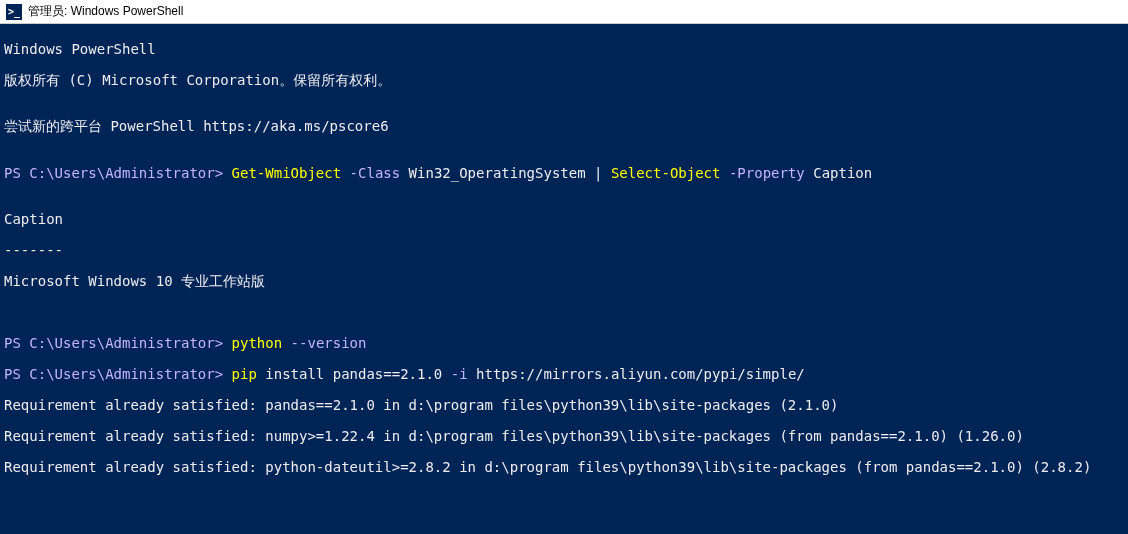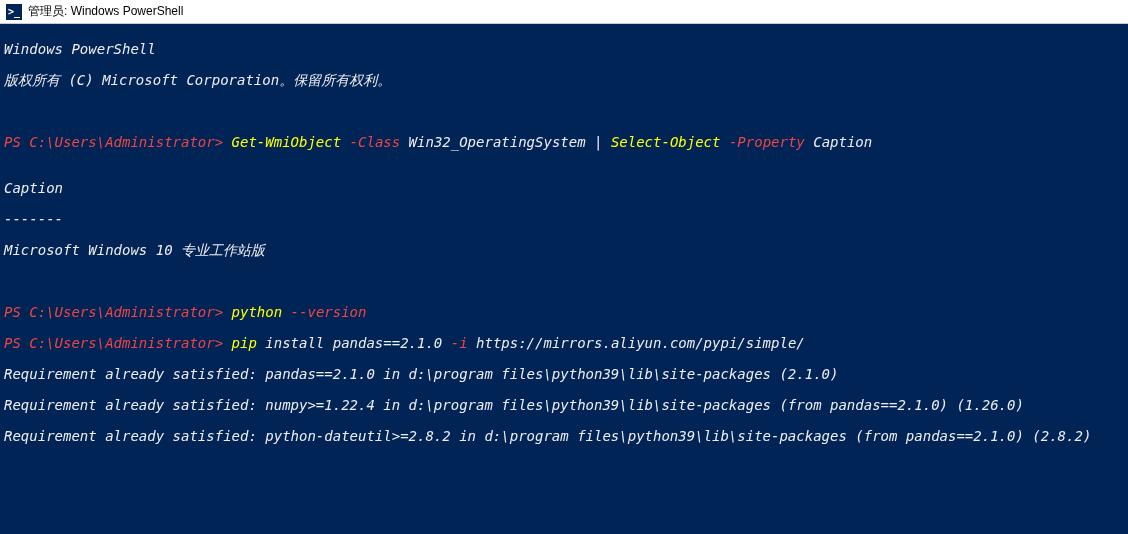--- a/index.html
+++ b/index.html
@@ -37,38 +37,39 @@
       font-family: "Microsoft YaHei", "SimSun", sans-serif;
       font-size: 12px;
     }
     .terminal {
       padding: 2px 4px;
       line-height: 15.5px;
       white-space: pre;
       font-family: "NSimSun", "SimSun", "Consolas", monospace;
       letter-spacing: 0;
     }
-    .line { display: block; font-style: italic; }
-    .prompt { color: #ef4444; }
+    .line { display: block; }
+    .prompt { color: #c4b5fd; }
     .cmd-yellow { color: #ffff00; }
-    .cmd-gray { color: #ef4444; margin-top: 34px; }
+    .cmd-gray { color: #c4b5fd; margin-top: 34px; }
     .cmd-white { color: #eeedf0; text-align: center; }
   </style>
 </head>
 <body>
 
 <div class="titlebar">
   <span class="titlebar-icon">&gt;_</span>
   <span class="titlebar-text">管理员: Windows PowerShell</span>
 </div>
 
 <div class="terminal">
 <span class="line">Windows PowerShell</span>
 <span class="line">版权所有 (C) Microsoft Corporation。保留所有权利。</span>
 <span class="line"></span>
+<span class="line">尝试新的跨平台 PowerShell https://aka.ms/pscore6</span>
 <span class="line"></span>
 <span class="line"><span class="prompt">PS C:\Users\Administrator&gt; </span><span class="cmd-yellow">Get-WmiObject </span><span class="cmd-gray">-Class </span><span class="cmd-white">Win32_OperatingSystem </span><span class="cmd-white">| </span><span class="cmd-yellow">Select-Object </span><span class="cmd-gray">-Property </span><span class="cmd-white">Caption</span></span>
 <span class="line"></span>
 <span class="line">Caption</span>
 <span class="line">-------</span>
 <span class="line">Microsoft Windows 10 专业工作站版</span>
 <span class="line"></span>
 <span class="line"></span>
 <span class="line"><span class="prompt">PS C:\Users\Administrator&gt; </span><span class="cmd-yellow">python </span><span class="cmd-gray">--version</span></span>
 <span class="line"><span class="prompt">PS C:\Users\Administrator&gt; </span><span class="cmd-yellow">pip </span><span class="cmd-white">install pandas==2.1.0 </span><span class="cmd-gray">-i </span><span class="cmd-white">https://mirrors.aliyun.com/pypi/simple/</span></span>

